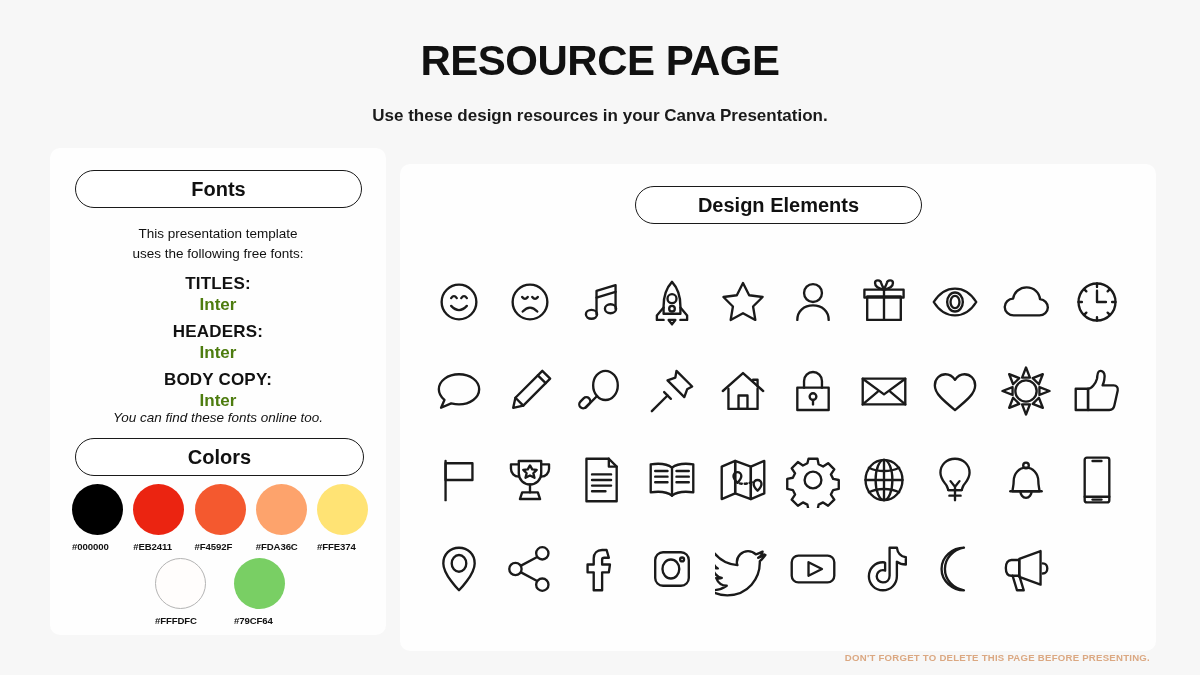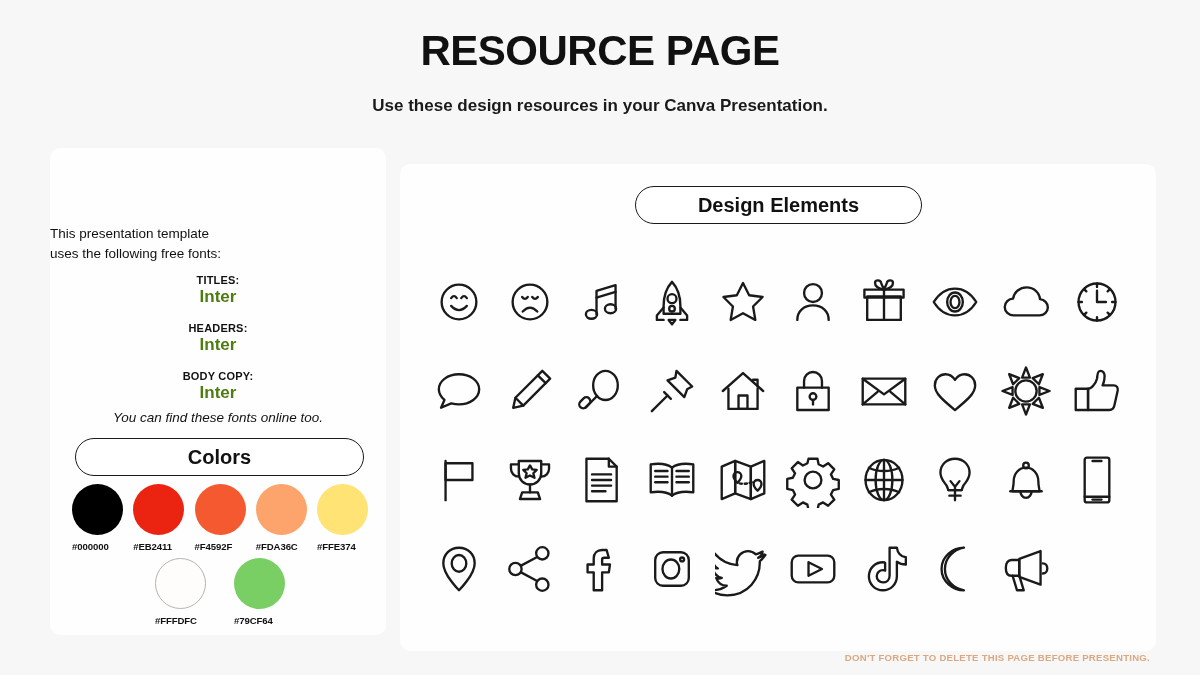--- a/index.html
+++ b/index.html
@@ -17,21 +17,21 @@
   }
 
   
   #header { position: absolute; top: 0; left: 0; width: 1200px; }
   #page-title {
     text-align: center;
     font-size: 42px;
     font-weight: 700;
     letter-spacing: -0.5px;
     color: #111111;
-    margin-top: 28px;
+    margin-top: 38px;
     line-height: 1.1;
   }
   #page-subtitle {
     text-align: center;
     font-size: 17px;
     font-weight: 700;
     color: #1a1a1a;
     margin-top: 22px;
   }
 
@@ -56,27 +56,27 @@
     line-height: 36px;
     height: 38px;
   }
   #fonts-pill  { position: absolute; left: 25px;  top: 22px; width: 287px; }
   #colors-pill { position: absolute; left: 25px;  top: 290px; width: 289px; }
   #elements-pill { position: absolute; left: 235px; top: 22px; width: 287px; }
 
   
   #fonts-intro {
     position: absolute; left: 0; top: 76px; width: 100%;
-    text-align: left; font-size: 13.5px; line-height: 1.45; color: #111;
+    text-align: center; font-size: 13.5px; line-height: 1.45; color: #111;
   }
   .font-group { position: absolute; left: 0; width: 100%; text-align: center; }
   #font-group-0 { top: 126px; }
   #font-group-1 { top: 174px; }
   #font-group-2 { top: 222px; }
-  .font-label { font-size: 11px; font-weight: 700; letter-spacing: 0.2px; color: #111; }
+  .font-label { font-size: 17px; font-weight: 700; letter-spacing: 0.2px; color: #111; }
   .font-value { font-size: 17px; font-weight: 700; color: #4d7c0f; margin-top: 1px; }
   #fonts-outro {
     position: absolute; left: 0; top: 262px; width: 100%;
     text-align: center; font-size: 13.5px; color: #111; font-style: italic;
   }
 
   
   #swatch-row-1 {
     position: absolute; left: 22px; top: 336px; width: 296px;
     display: flex; justify-content: space-between;
@@ -123,20 +123,21 @@
 
 <div id="page">
 
   <div id="header">
     <div id="page-title">RESOURCE PAGE</div>
     <div id="page-subtitle">Use these design resources in your Canva Presentation.</div>
   </div>
 
   <div class="panel" id="left-panel">
 
+    <div class="pill" id="fonts-pill">Fonts</div>
 
     <div id="fonts-intro">
         <div>This presentation template</div>
         <div>uses the following free fonts:</div>
       </div>
 
     <div class="font-group" id="font-group-0">
       <div class="font-label">TITLES:</div>
       <div class="font-value">Inter</div>
     </div>

